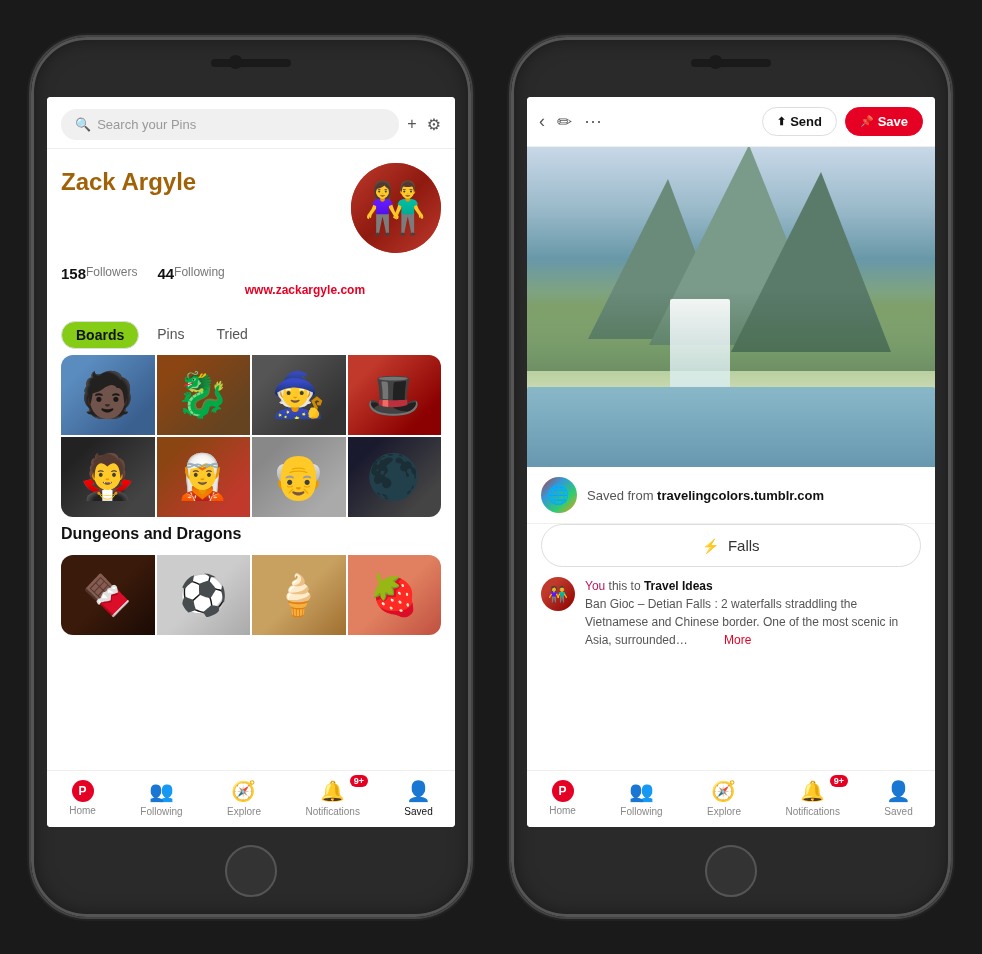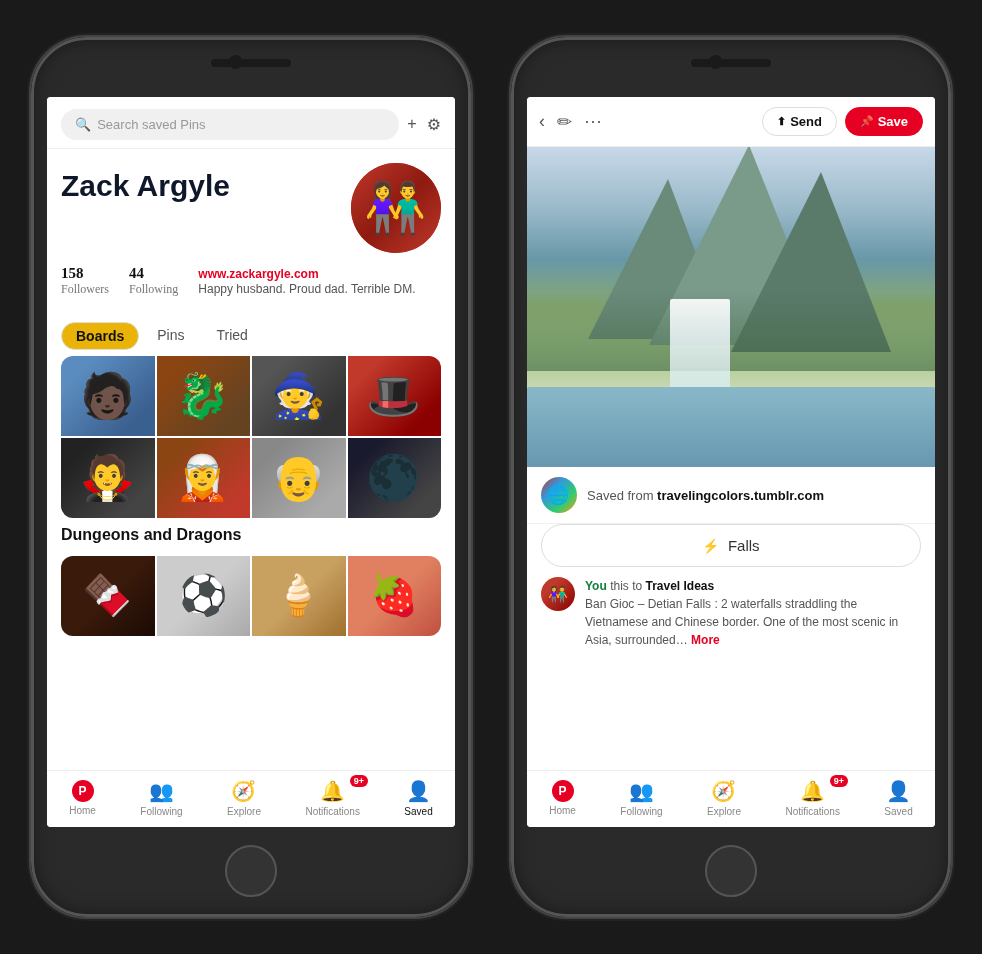--- a/index.html
+++ b/index.html
@@ -129,23 +129,23 @@
       display: flex;
       flex-direction: column;
       background: #fff;
     }
     .p1-profile-top {
       display: flex;
       justify-content: space-between;
       align-items: flex-start;
     }
     .p1-name {
-      font-size: 30px;
+      font-size: 24px;
       font-weight: 700;
-      color: #0f172a;
+      color: #a16207;
       line-height: 1.1;
       margin-top: 6px;
     }
     .p1-avatar {
       width: 90px;
       height: 90px;
       border-radius: 50%;
       background: #c0392b;
       overflow: hidden;
       flex-shrink: 0;
@@ -170,37 +170,36 @@
       transform: translate(-50%, -50%);
     }
 
     .p1-stats {
       display: flex;
       gap: 20px;
       margin-top: 12px;
     }
     .p1-stat-item {
       display: flex;
-      flex-direction: column;
-      font-family: Liberation Serif, serif;
+      flex-direction: row;
     }
     .p1-stat-number {
       font-size: 15px;
       font-weight: 700;
       color: #111;
     }
     .p1-stat-label {
       font-size: 12px;
       color: #777;
     }
     .p1-website {
       font-size: 12px;
       color: #e60023;
       font-weight: 600;
-      margin-top: 2px;
+      margin-top: 18px;
     }
     .p1-bio {
       font-size: 12px;
       color: #555;
       line-height: 1.4;
     }
     .p1-website-block {
       flex: 1;
     }
 
@@ -213,21 +212,21 @@
     }
     .p1-tab {
       padding: 5px 14px;
       border-radius: 20px;
       font-size: 14px;
       font-weight: 500;
       color: #555;
       cursor: pointer;
     }
     .p1-tab.active {
-      background: #eab308;
+      background: #84cc16;
       border: 1px solid #ddd;
       color: #111;
       font-weight: 600;
     }
 
     
     .p1-boards-scroll {
       flex: 1;
       overflow-y: auto;
       background: #fff;
@@ -479,23 +478,23 @@
       justify-content:center;
       font-size: 16px;
       flex-shrink: 0;
       overflow: hidden;
     }
     .p2-activity-text {
       font-size: 12px;
       color: #555;
       line-height: 1.5;
     }
-    .p2-activity-user { font-weight: 700; color: #15803d; }
+    .p2-activity-user { font-weight: 400; color: #be185d; }
     .p2-activity-board { font-weight: 700; color: #111; }
-    .p2-activity-more { color: #e60023; font-weight: 700; }
+    .p2-activity-more { color: #e60023; font-weight: 400; margin-left: 33px; }
 
     .p2-more-like {
       padding: 8px 14px 4px;
       font-size: 17px;
       font-weight: 700;
       color: #111;
     }
 
     .p2-scroll {
       flex: 1;
@@ -565,21 +564,21 @@
   <div class="phone">
     <div class="phone-speaker"></div>
     <div class="phone-camera"></div>
 
     <div class="phone-screen">
 
       <div class="p1-header">
         <div class="p1-search-bar">
           <div class="p1-search-input">
             <span class="p1-search-icon">🔍</span>
-            <span class="p1-search-text">Search saved Pins</span>
+            <span class="p1-search-text">Search your Pins</span>
           </div>
           <div class="p1-header-icons">
             <span>+</span>
             <span>⚙</span>
           </div>
         </div>
       </div>
 
       <div class="p1-profile-section">
         <div class="p1-profile-top">
@@ -592,21 +591,20 @@
           <div class="p1-stat-item">
             <span class="p1-stat-number">158</span>
             <span class="p1-stat-label">Followers</span>
           </div>
           <div class="p1-stat-item">
             <span class="p1-stat-number">44</span>
             <span class="p1-stat-label">Following</span>
           </div>
           <div class="p1-website-block">
             <div class="p1-website">www.zackargyle.com</div>
-            <div class="p1-bio">Happy husband. Proud dad. Terrible DM.</div>
           </div>
         </div>
       </div>
 
       <div class="p1-tabs">
         <div class="p1-tab active">Boards</div>
         <div class="p1-tab">Pins</div>
         <div class="p1-tab">Tried</div>
       </div>
 

